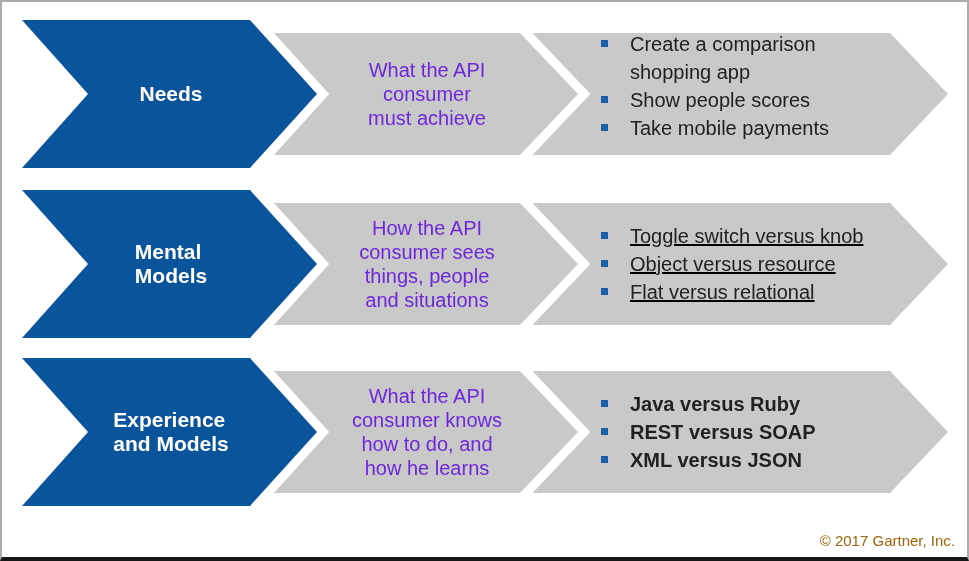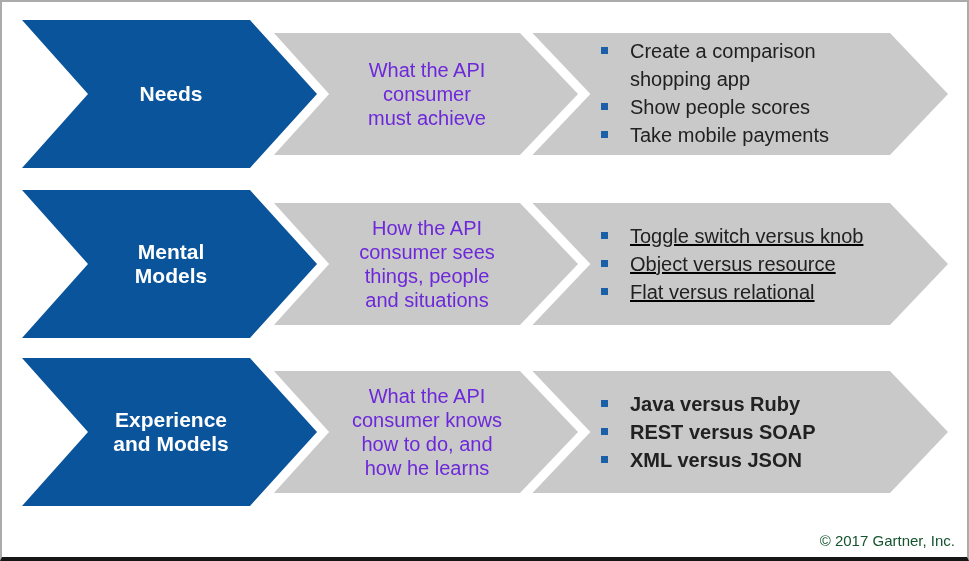--- a/index.html
+++ b/index.html
@@ -30,21 +30,20 @@
   }
   .layer { position: absolute; z-index: 1; }
 
   .label-box {
     left: 84px;
     width: 170px;
     height: 148px;
     display: flex;
     align-items: center;
     justify-content: center;
-    text-align: center;
     color: #ffffff;
     font-size: 21px;
     font-weight: bold;
     line-height: 24px;
     white-space: pre-line;
   }
   .desc-box {
     left: 326px;
     width: 198px;
     height: 148px;
@@ -83,29 +82,29 @@
     left: 7px;
     top: 10px;
     width: 7px;
     height: 7px;
     background: var(--bullet-blue, #1a5fa8);
   }
   .footer-copyright {
     position: absolute;
     right: 12px;
     bottom: 8px;
-    color: #14532d;
+    color: #a16207;
     font-size: 15px;
     z-index: 1;
   }
   
   .r1.tall { top: 18px; }   
   .r2.tall { top: 188px; }
   .r3.tall { top: 356px; }
-  .r1.short { top: 30px; justify-content: center; }  
+  .r1.short { top: 23px; justify-content: center; }  
   .r2.short { top: 201px; text-decoration: underline; }
   .r3.short { top: 369px; font-weight: bold; }
 </style>
 </head>
 <body>
 
 <div class="frame">
 
   <svg class="shapes" viewBox="0 0 969 561" xmlns="http://www.w3.org/2000/svg">
 

